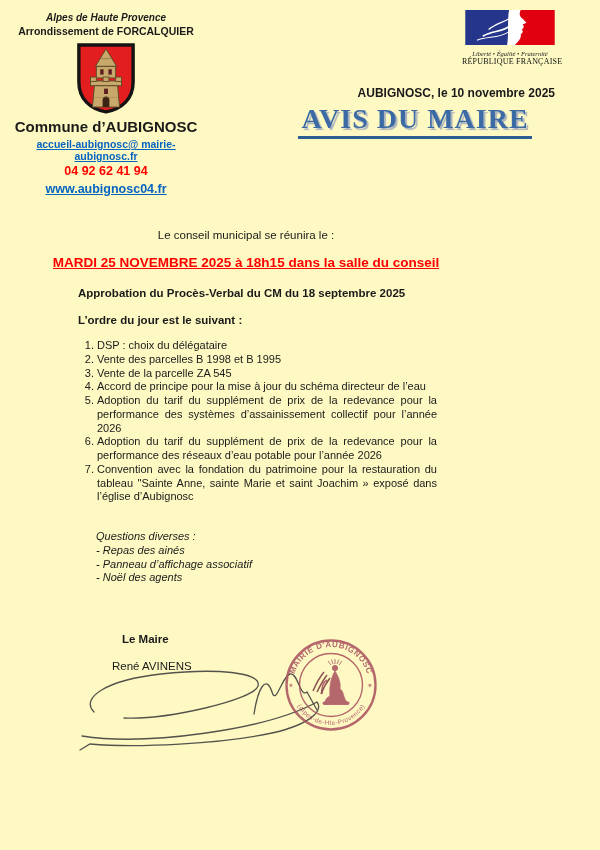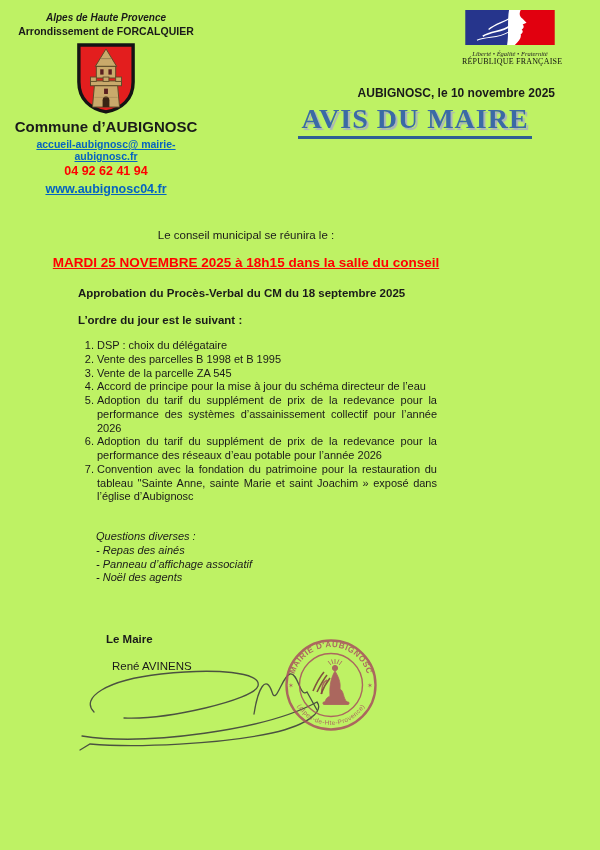--- a/index.html
+++ b/index.html
@@ -1,18 +1,18 @@
 <!DOCTYPE html>
 <html><head>
 <meta charset="utf-8">
 <style>
   * { box-sizing: border-box; margin: 0; padding: 0; }
   html, body { background: #fff; }
   .page {
-    position: relative; width: 600px; height: 850px; background: #bef264;
+    position: relative; width: 600px; height: 850px; background: #fef9c3;
     font-family: "Liberation Sans", sans-serif; color: #1a1a1a; overflow: hidden;
     margin: 0 auto;
   }
   
   .left-block { position: absolute; left: 8px; top: 12px; width: 196px; text-align: center; }
   .region { font-size: 10px; font-style: italic; font-weight: bold; }
   .arrond { font-size: 10.5px; font-weight: bold; margin-top: 2px; }
   .shield { display: block; margin: 4px auto 2px; }
   .commune { font-size: 15px; font-weight: bold; margin-top: 3px; }
   .cp { font-size: 13px; margin-top: 1px; }
@@ -35,21 +35,21 @@
   
   .doc-body { position: absolute; left: 0; top: 229px; width: 492px; }
   .intro { text-align: center; font-size: 11.5px; }
   .meeting { text-align: center; font-size: 13.5px; font-weight: bold; color: #ff0000; text-decoration: underline; margin-top: 14px; }
   .approbation { margin: 17px 0 0 78px; font-size: 11.5px; font-weight: bold; }
   .agenda-head { margin: 15px 0 0 78px; font-size: 11.5px; font-weight: bold; }
   ol.agenda { margin: 13px 55px 0 78px; padding-left: 19px; font-size: 11px; }
   ol.agenda li { line-height: 1.25; text-align: justify; }
   .questions { margin: 26px 12px 0 96px; font-size: 11px; line-height: 1.25; font-style: italic; }
   
-  .role { position: absolute; left: 106px; top: 633px; font-size: 11.5px; font-weight: bold; }
+  .role { position: absolute; left: 122px; top: 633px; font-size: 11.5px; font-weight: bold; }
   .name { position: absolute; left: 112px; top: 660px; font-size: 11.5px; }
   .sig-svg { position: absolute; left: 76px; top: 640px; }
   .stamp-svg { position: absolute; left: 283px; top: 636px; }
 </style>
 </head>
 <body>
 
 <div class="page">
 
   <div class="left-block">

